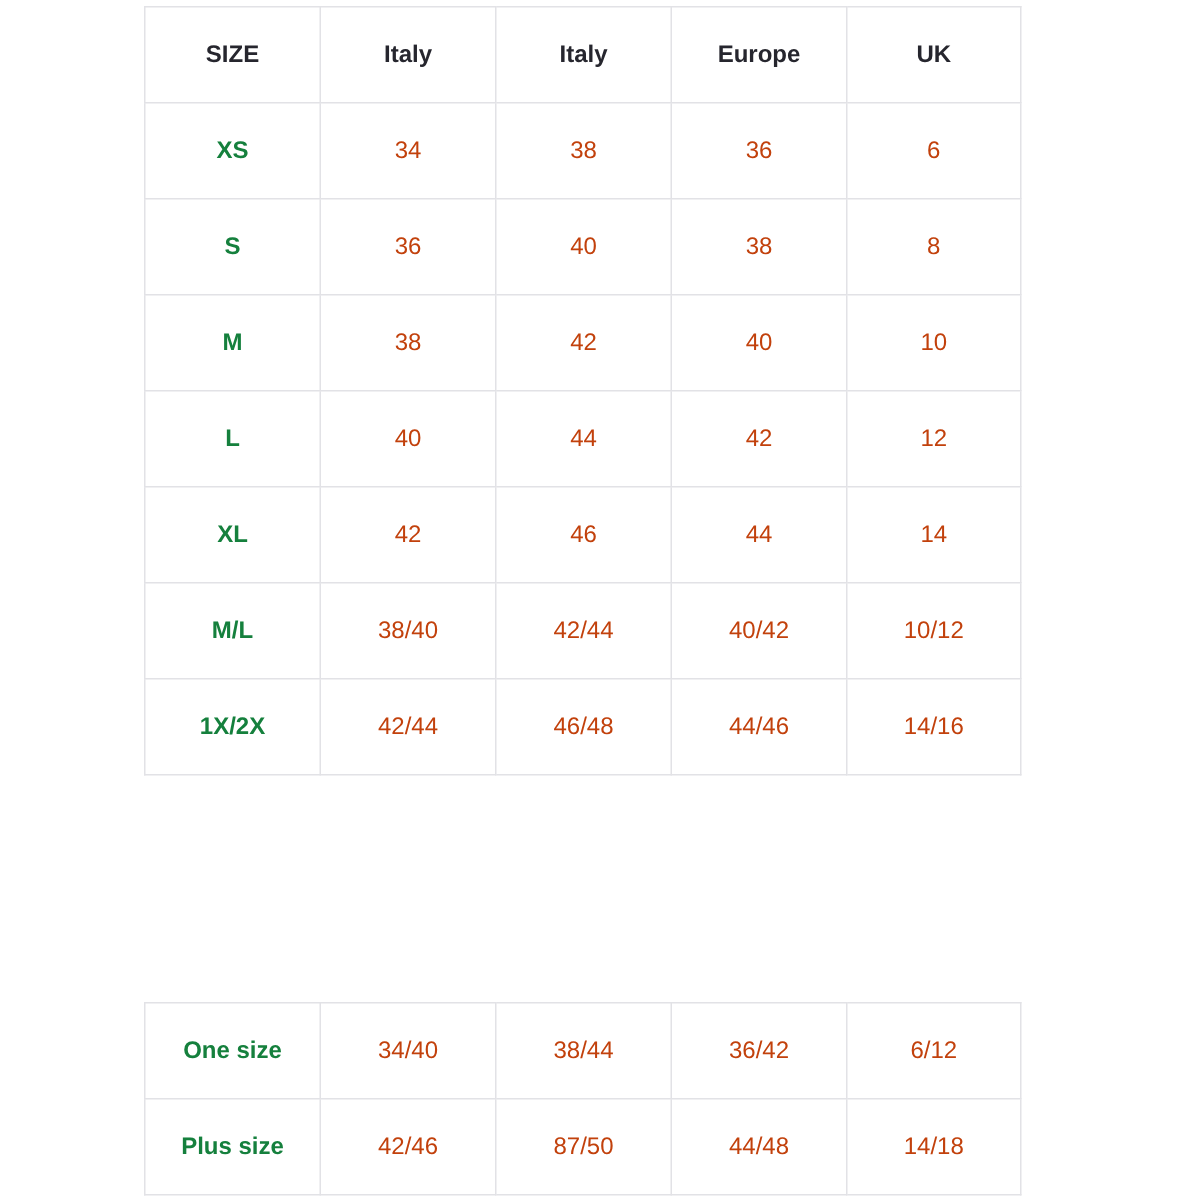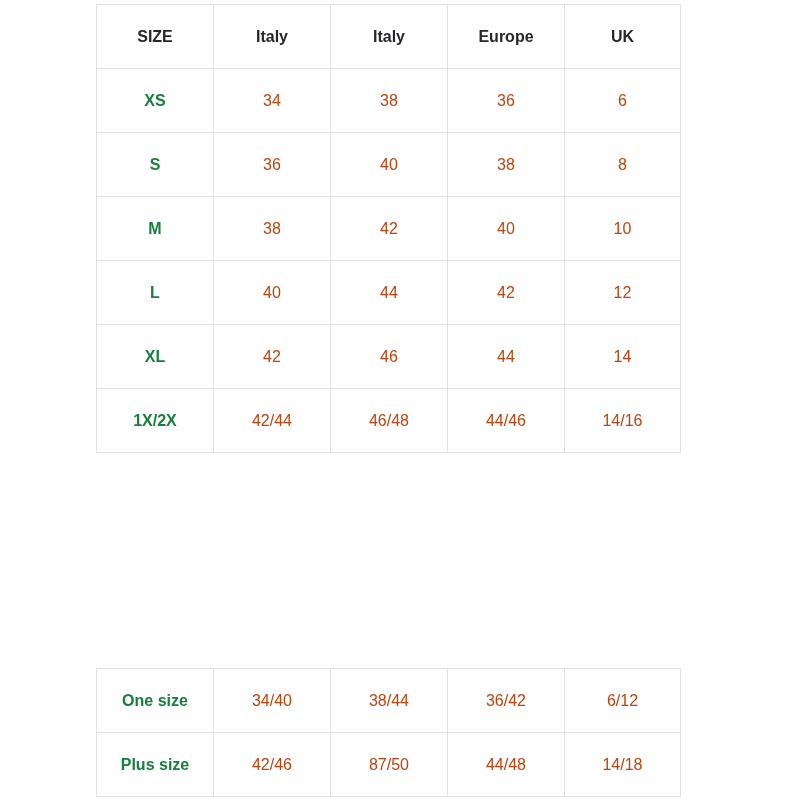--- a/index.html
+++ b/index.html
@@ -117,20 +117,27 @@
           <td>12</td>
         </tr>
         <tr>
           <td class="rowlabel">XL</td>
           <td>42</td>
           <td>46</td>
           <td>44</td>
           <td>14</td>
         </tr>
         <tr>
+          <td class="rowlabel">M/L</td>
+          <td>38/40</td>
+          <td>42/44</td>
+          <td>40/42</td>
+          <td>10/12</td>
+        </tr>
+        <tr>
           <td class="rowlabel">1X/2X</td>
           <td>42/44</td>
           <td>46/48</td>
           <td>44/46</td>
           <td>14/16</td>
         </tr>
       </tbody>
     </table>
   </div>
 

